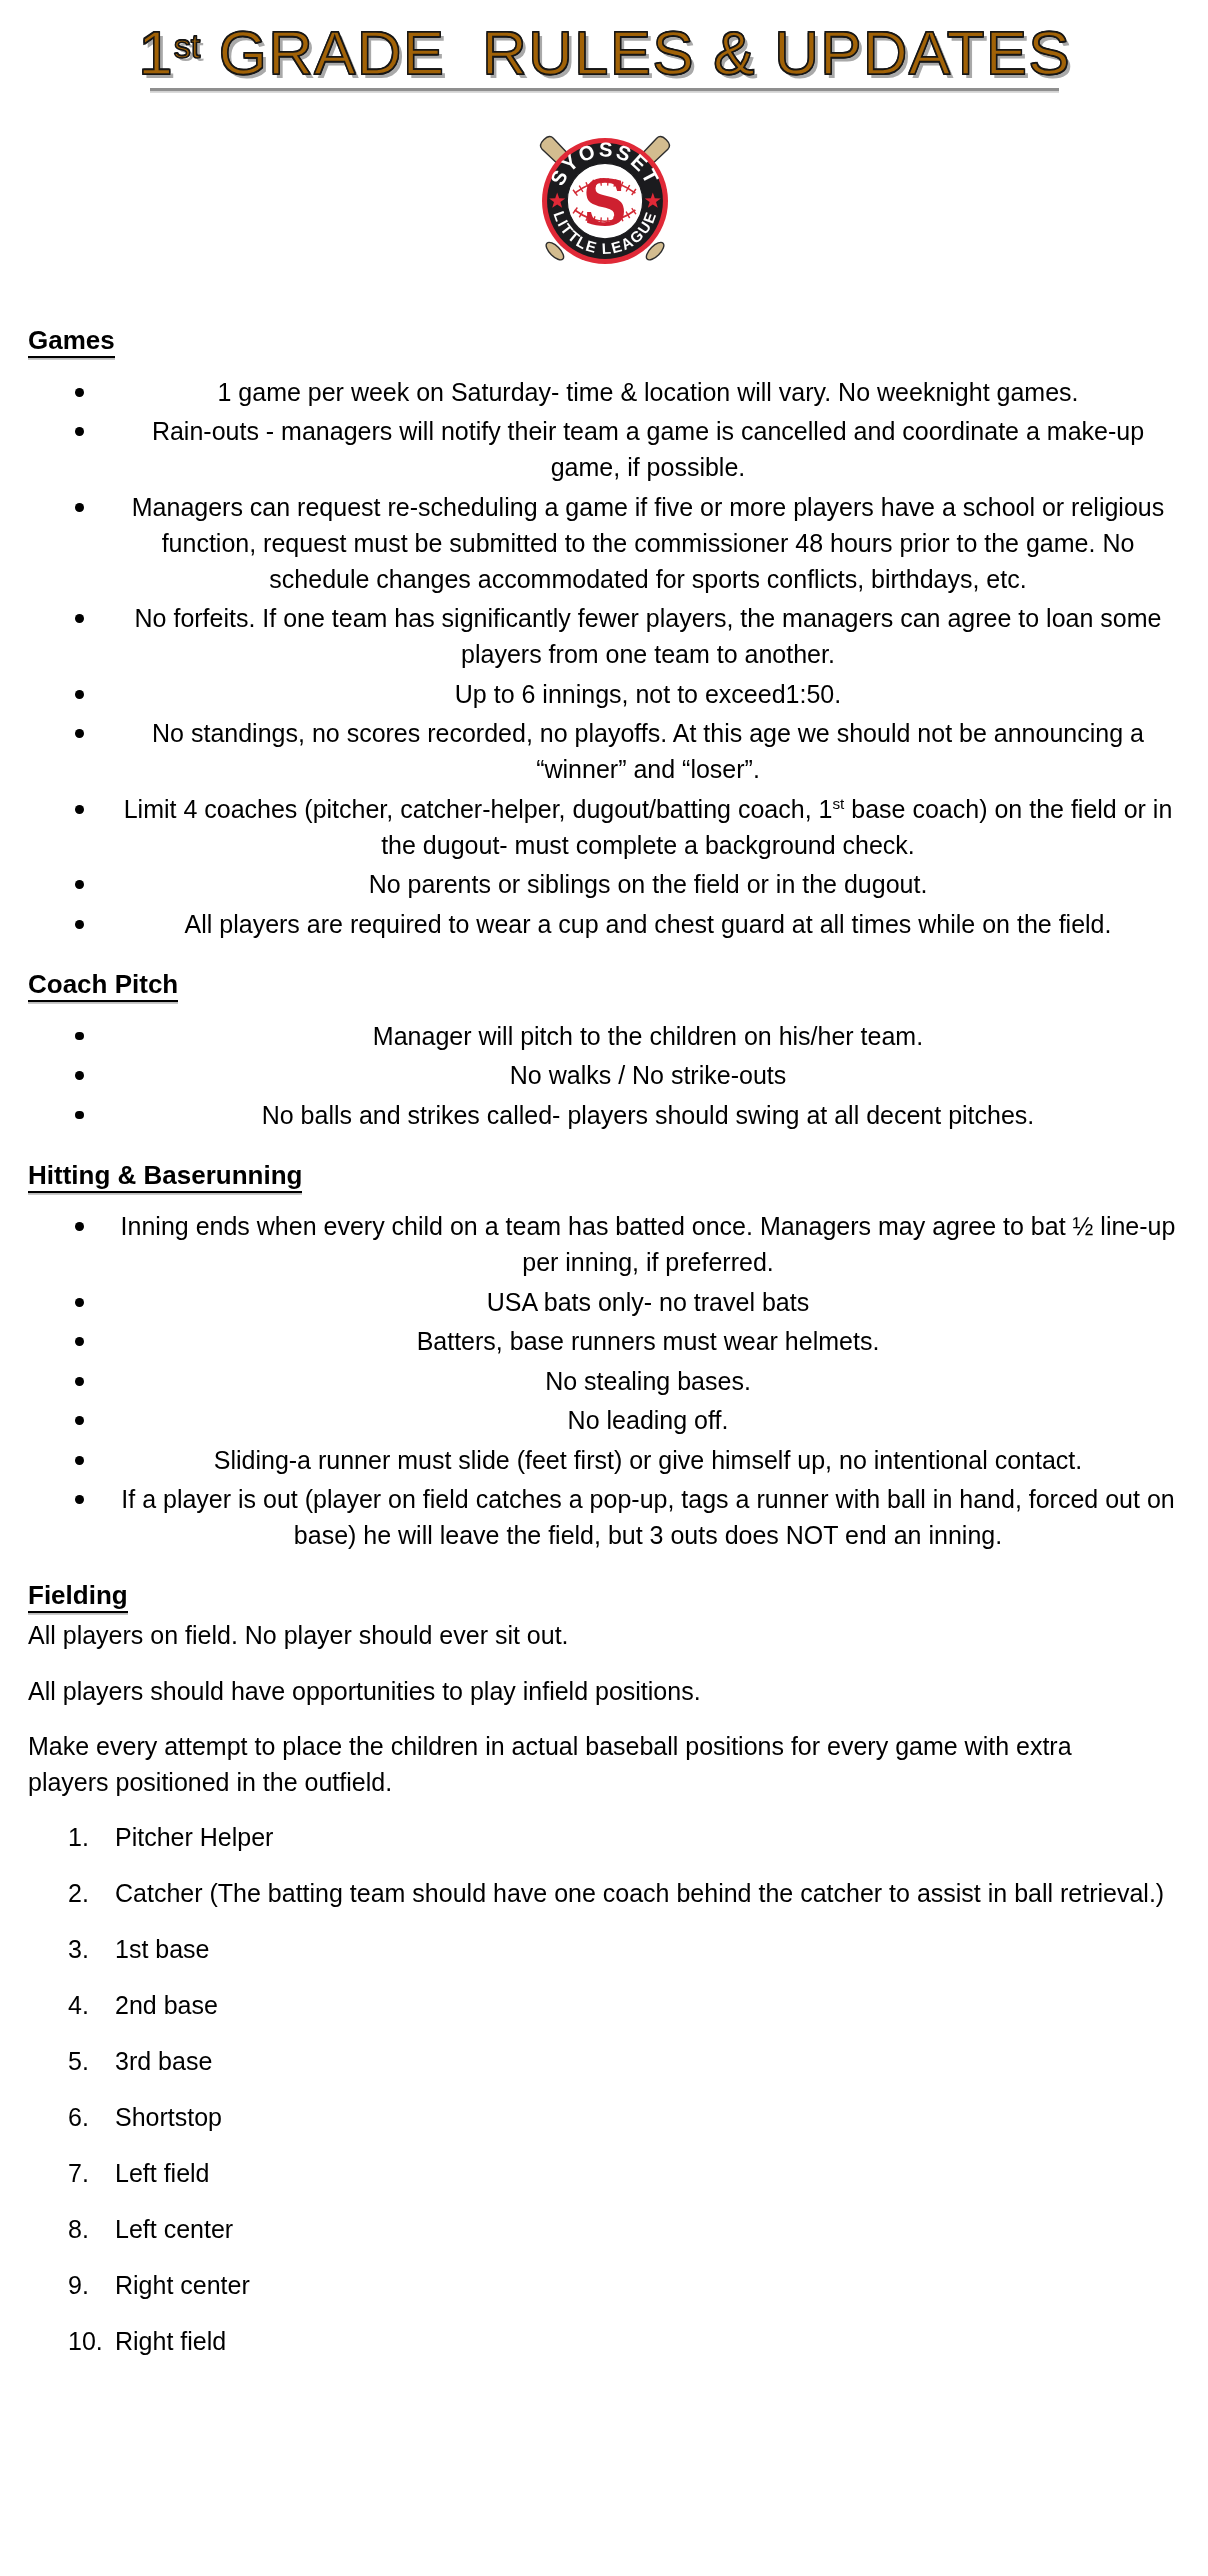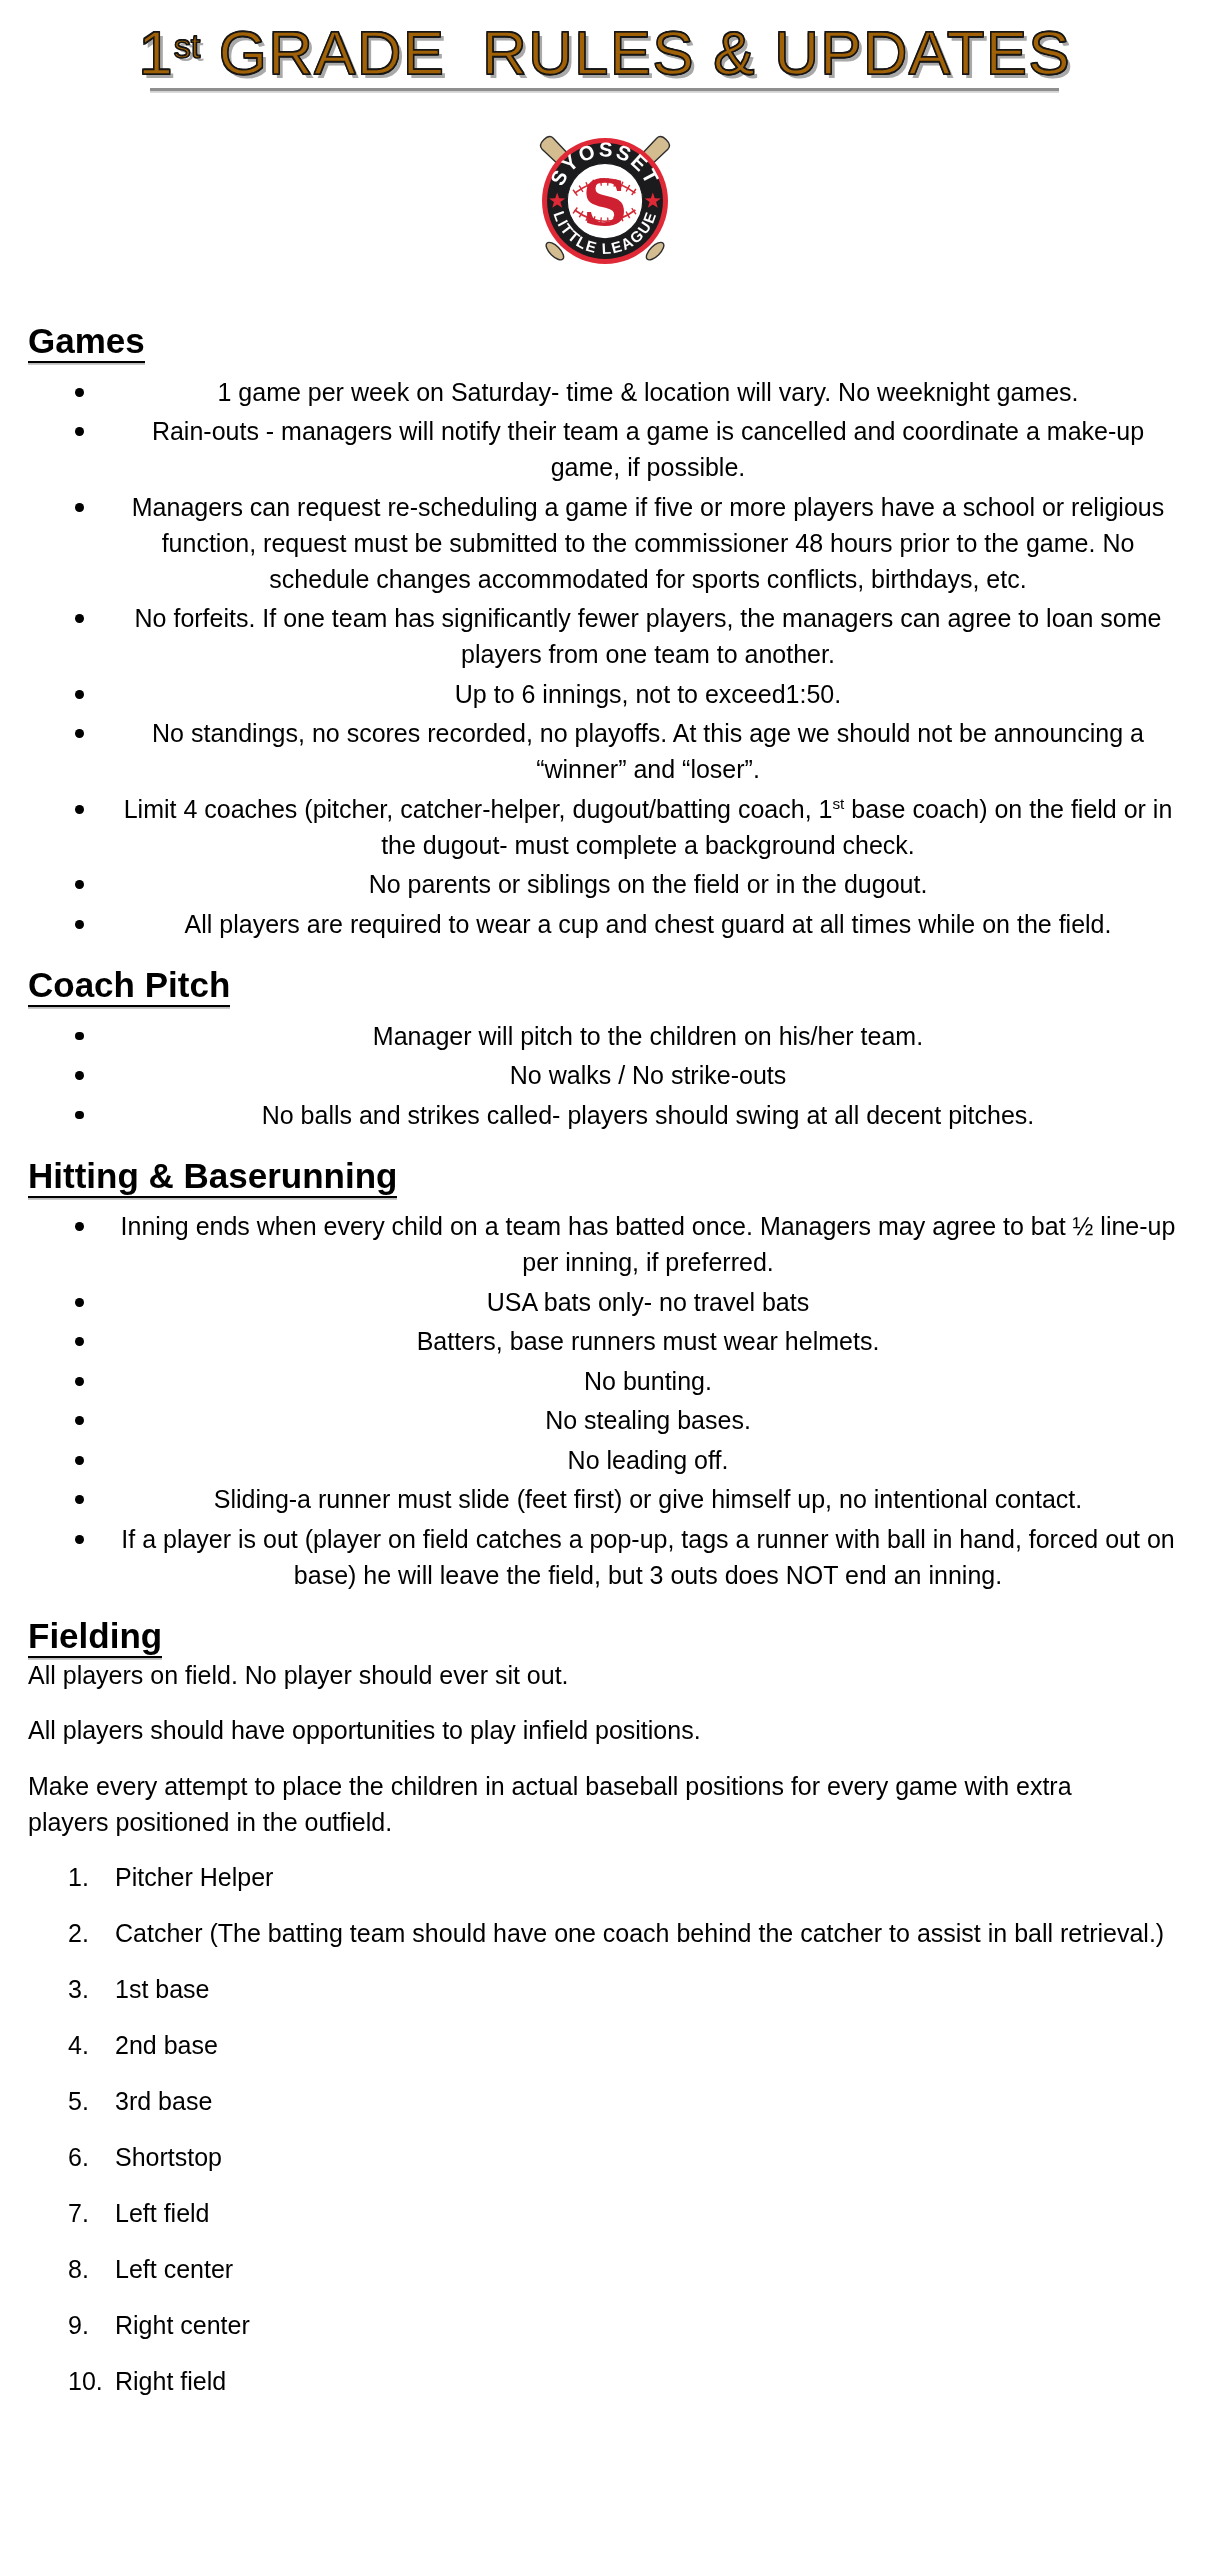--- a/index.html
+++ b/index.html
@@ -31,21 +31,21 @@
   .title-rule {
     width:909px; height:3.5px; margin:1.2px auto 0 auto;
     background:#8f8f8f; box-shadow:0 1.8px 0 #d2d2d2;
   }
 
   
   .logo-wrap { text-align:center; margin-top:20px; }
   .logo-wrap svg { width:180px; height:180px; }
 
   
-  h2 { font-size:35px; line-height:31px; font-weight:700; margin:27px 0 17.7px 0; }
+  h2 { font-size:26px; line-height:31px; font-weight:700; margin:27px 0 17.7px 0; }
   h2.first { margin-top:25px; }
   h2 .hu { border-bottom:2.4px solid #000; box-shadow:0 1.8px 0 #bdbdbd; padding-bottom:1.2px; }
 
   
   ul.bullets { list-style:none; margin:0 0 2.4px 0; padding:0; }
   ul.bullets li {
     position:relative; padding-left:87px; margin-bottom:3.5px;text-align:center;
   }
   ul.bullets li::before {
     content:""; position:absolute; left:47px; top:14px;
@@ -130,21 +130,20 @@
     <li>Manager will pitch to the children on his/her team.</li>
     <li>No walks / No strike-outs</li>
     <li>No balls and strikes called- players should swing at all decent pitches.</li>
   </ul>
 
   <h2><span class="hu">Hitting &amp; Baserunning</span></h2>
   <ul class="bullets">
     <li>Inning ends when every child on a team has batted once. Managers may agree to bat ½ line-up per inning, if preferred.</li>
     <li>USA bats only- no travel bats</li>
     <li>Batters, base runners must wear helmets.</li>
-    <li>No bunting.</li>
     <li>No stealing bases.</li>
     <li>No leading off.</li>
     <li>Sliding-a runner must slide (feet first) or give himself up, no intentional contact.</li>
     <li>If a player is out (player on field catches a pop-up, tags a runner with ball in hand, forced out on base) he will leave the field, but 3 outs does NOT end an inning.</li>
   </ul>
 
   <h2 style="margin-bottom:6px;"><span class="hu">Fielding</span></h2>
   <p class="para">All players on field. No player should ever sit out.</p>
   <p class="para">All players should have opportunities to play infield positions.</p>
   <p class="para">Make every attempt to place the children in actual baseball positions for every game with extra players positioned in the outfield.</p>

